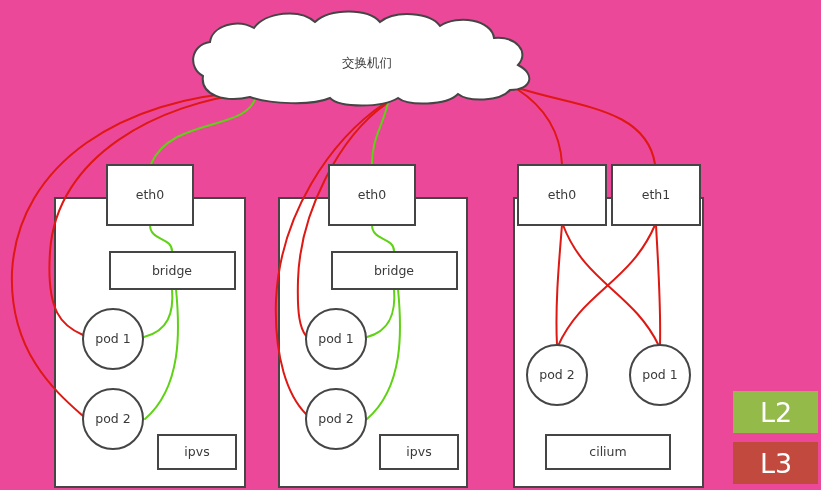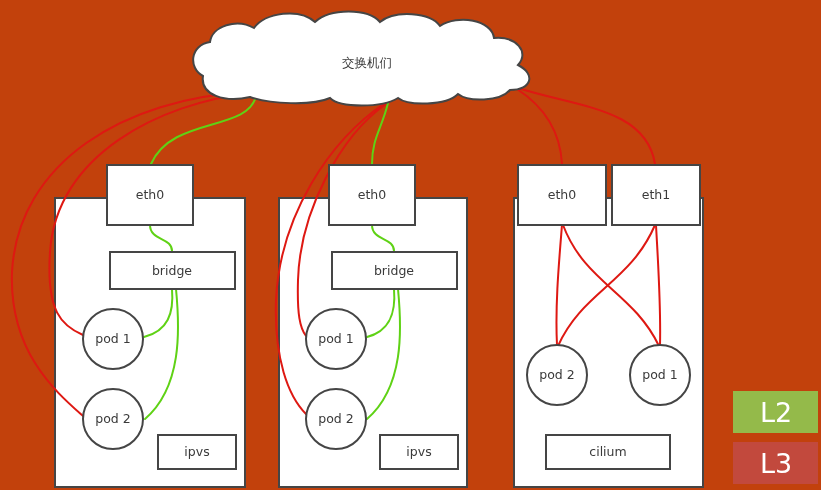--- a/index.html
+++ b/index.html
@@ -5,21 +5,21 @@
   html, body {
     margin: 0;
     padding: 0;
     background: #ffffff;
     font-family: "DejaVu Sans", "Liberation Sans", sans-serif;
   }
   .stage {
     position: relative;
     width: 821px;
     height: 490px;
-    background: #c2410c;
+    background: #ec4899;
     overflow: hidden;
   }
   svg { display: block; }
   .shape {
     fill: #ffffff;
     stroke: #454545;
     stroke-width: 2px;
   }
   .wire {
     fill: none;

